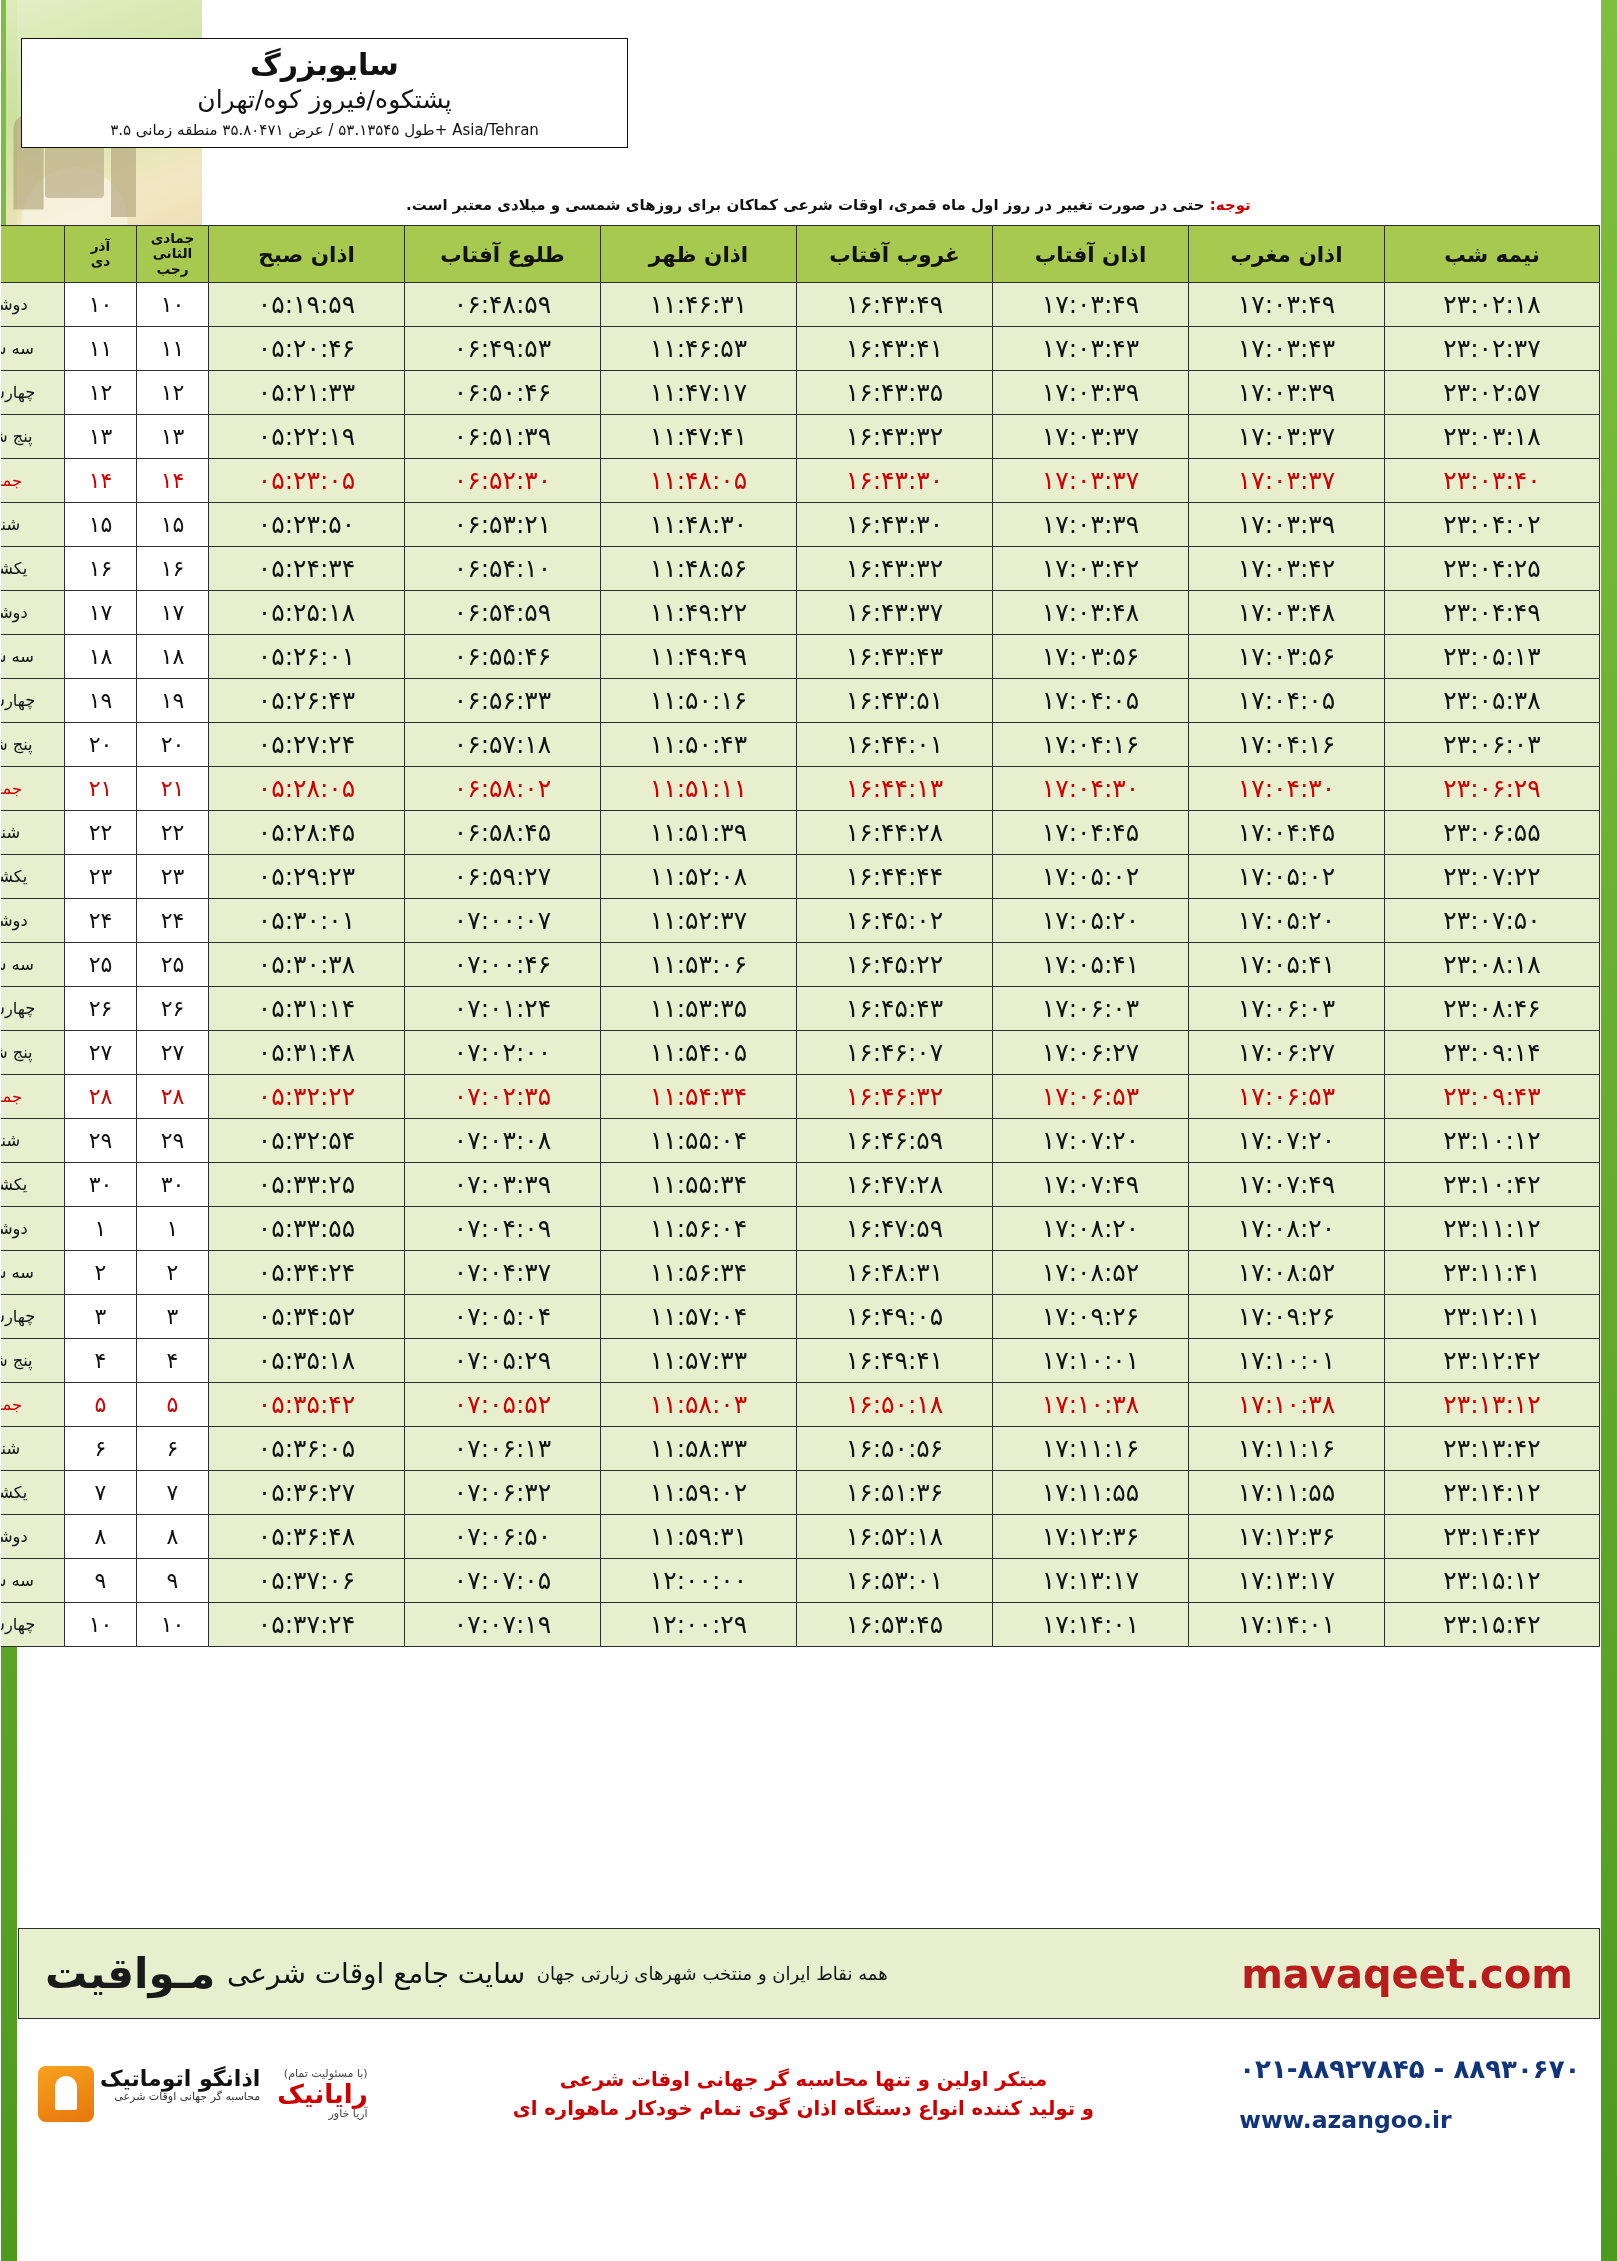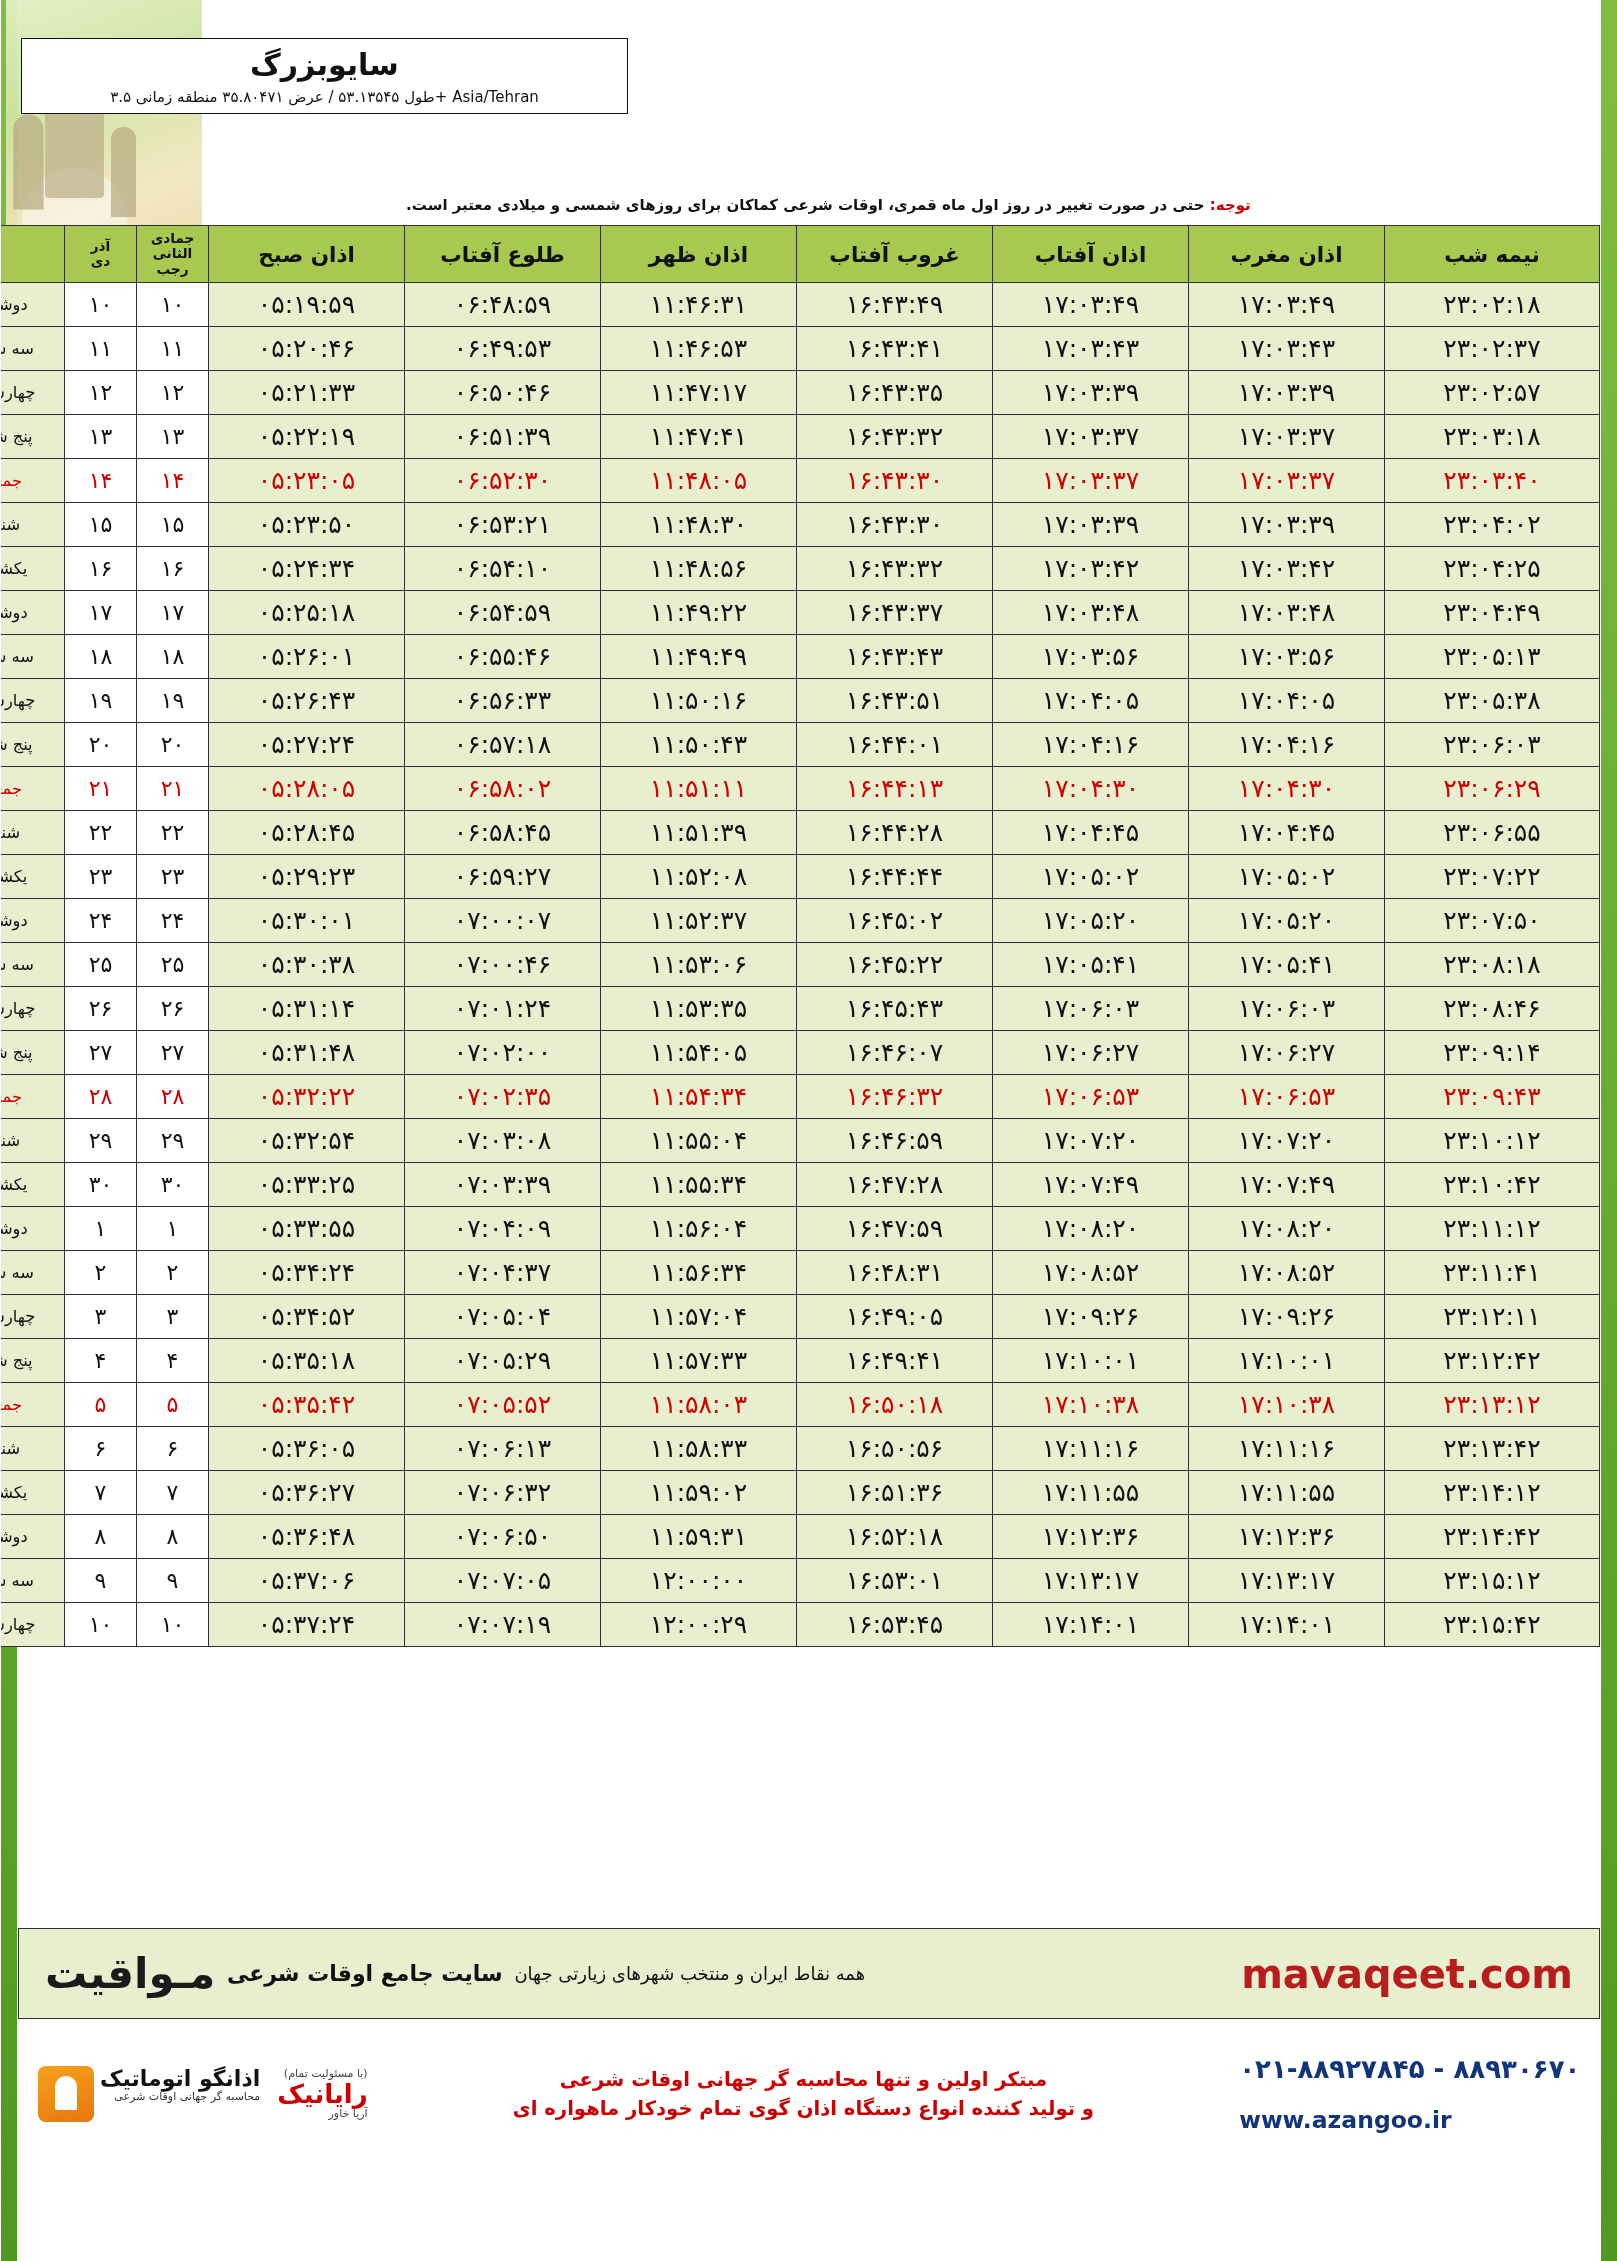--- a/index.html
+++ b/index.html
@@ -150,21 +150,21 @@
   .footer-green{
     position:absolute;left:18px;right:18px;top:1928px;
     height:91px;
     background:#e7efcf;
     border:1px solid #2f2f2f;
     display:flex;align-items:center;justify-content:space-between;
     padding:0 26px;box-sizing:border-box;
   }
   .brand-right{display:flex;align-items:center;gap:11.7px;direction:rtl;}
   .brand-mavaqeet{font-size:42px;font-weight:bold;color:#1a1a1a;}
-  .brand-tag{font-size:22px;color:#111;font-weight:bold;}
+  .brand-tag{font-size:28px;color:#111;font-weight:normal;}
   .brand-tag2{font-size:18px;color:#111;}
   .brand-url{font-size:40px;font-weight:bold;color:#b91c1c;direction:ltr;}
 
   .footer-bottom{
     position:absolute;left:18px;right:18px;top:2032px;
     height:124px;
     display:flex;align-items:center;justify-content:space-between;
     padding:0 19.6px;box-sizing:border-box;
   }
   .fb-left{direction:ltr;text-align:left;color:#1b4fa0;}
@@ -199,20 +199,21 @@
 <div class="edge-right"></div>
 
 <div class="page">
 
   <div class="header">
     <div class="corner-art"></div>
 
 
     <div class="city-box">
       <div class="city-name">سایوبزرگ</div>
+      <div class="city-sub">پشتکوه/فیروز کوه/تهران</div>
       <div class="city-coords">طول ۵۳.۱۳۵۴۵ / عرض ۳۵.۸۰۴۷۱ منطقه زمانی ۳.۵+ Asia/Tehran</div>
     </div>
   </div>
 
   <div class="note-line">
     <span class="red">توجه:</span>
     <span>حتی در صورت تغییر در روز اول ماه قمری، اوقات شرعی کماکان برای روزهای شمسی و میلادی معتبر است.</span>
   </div>
 
   <div class="table-wrap">

